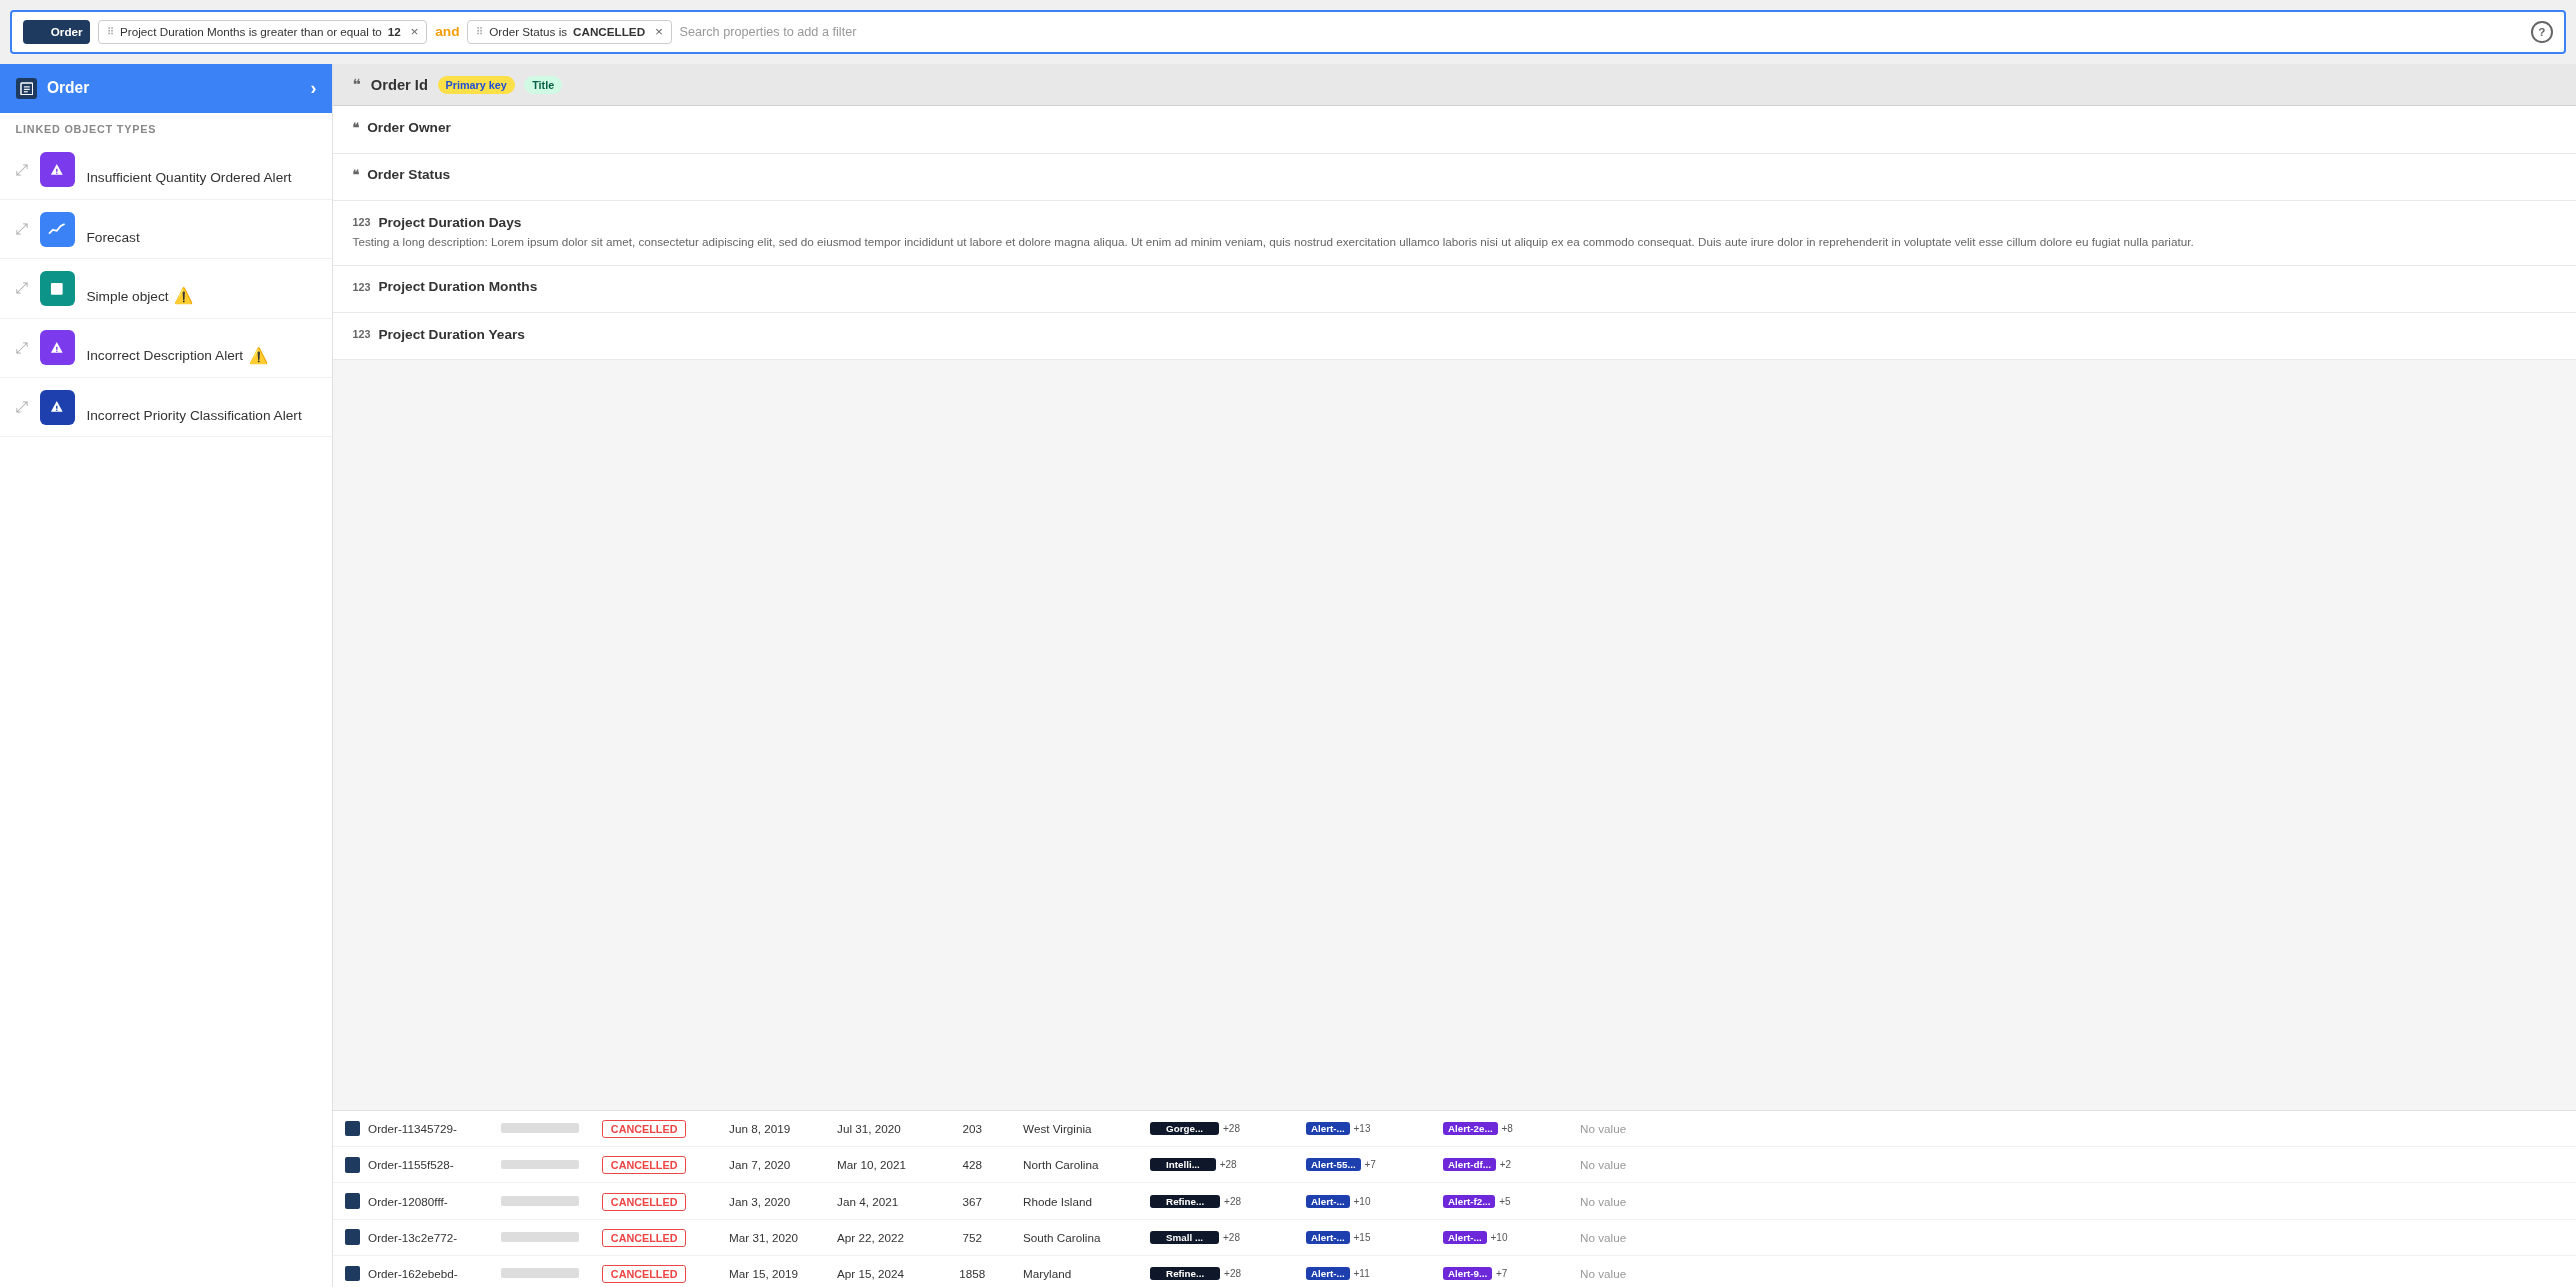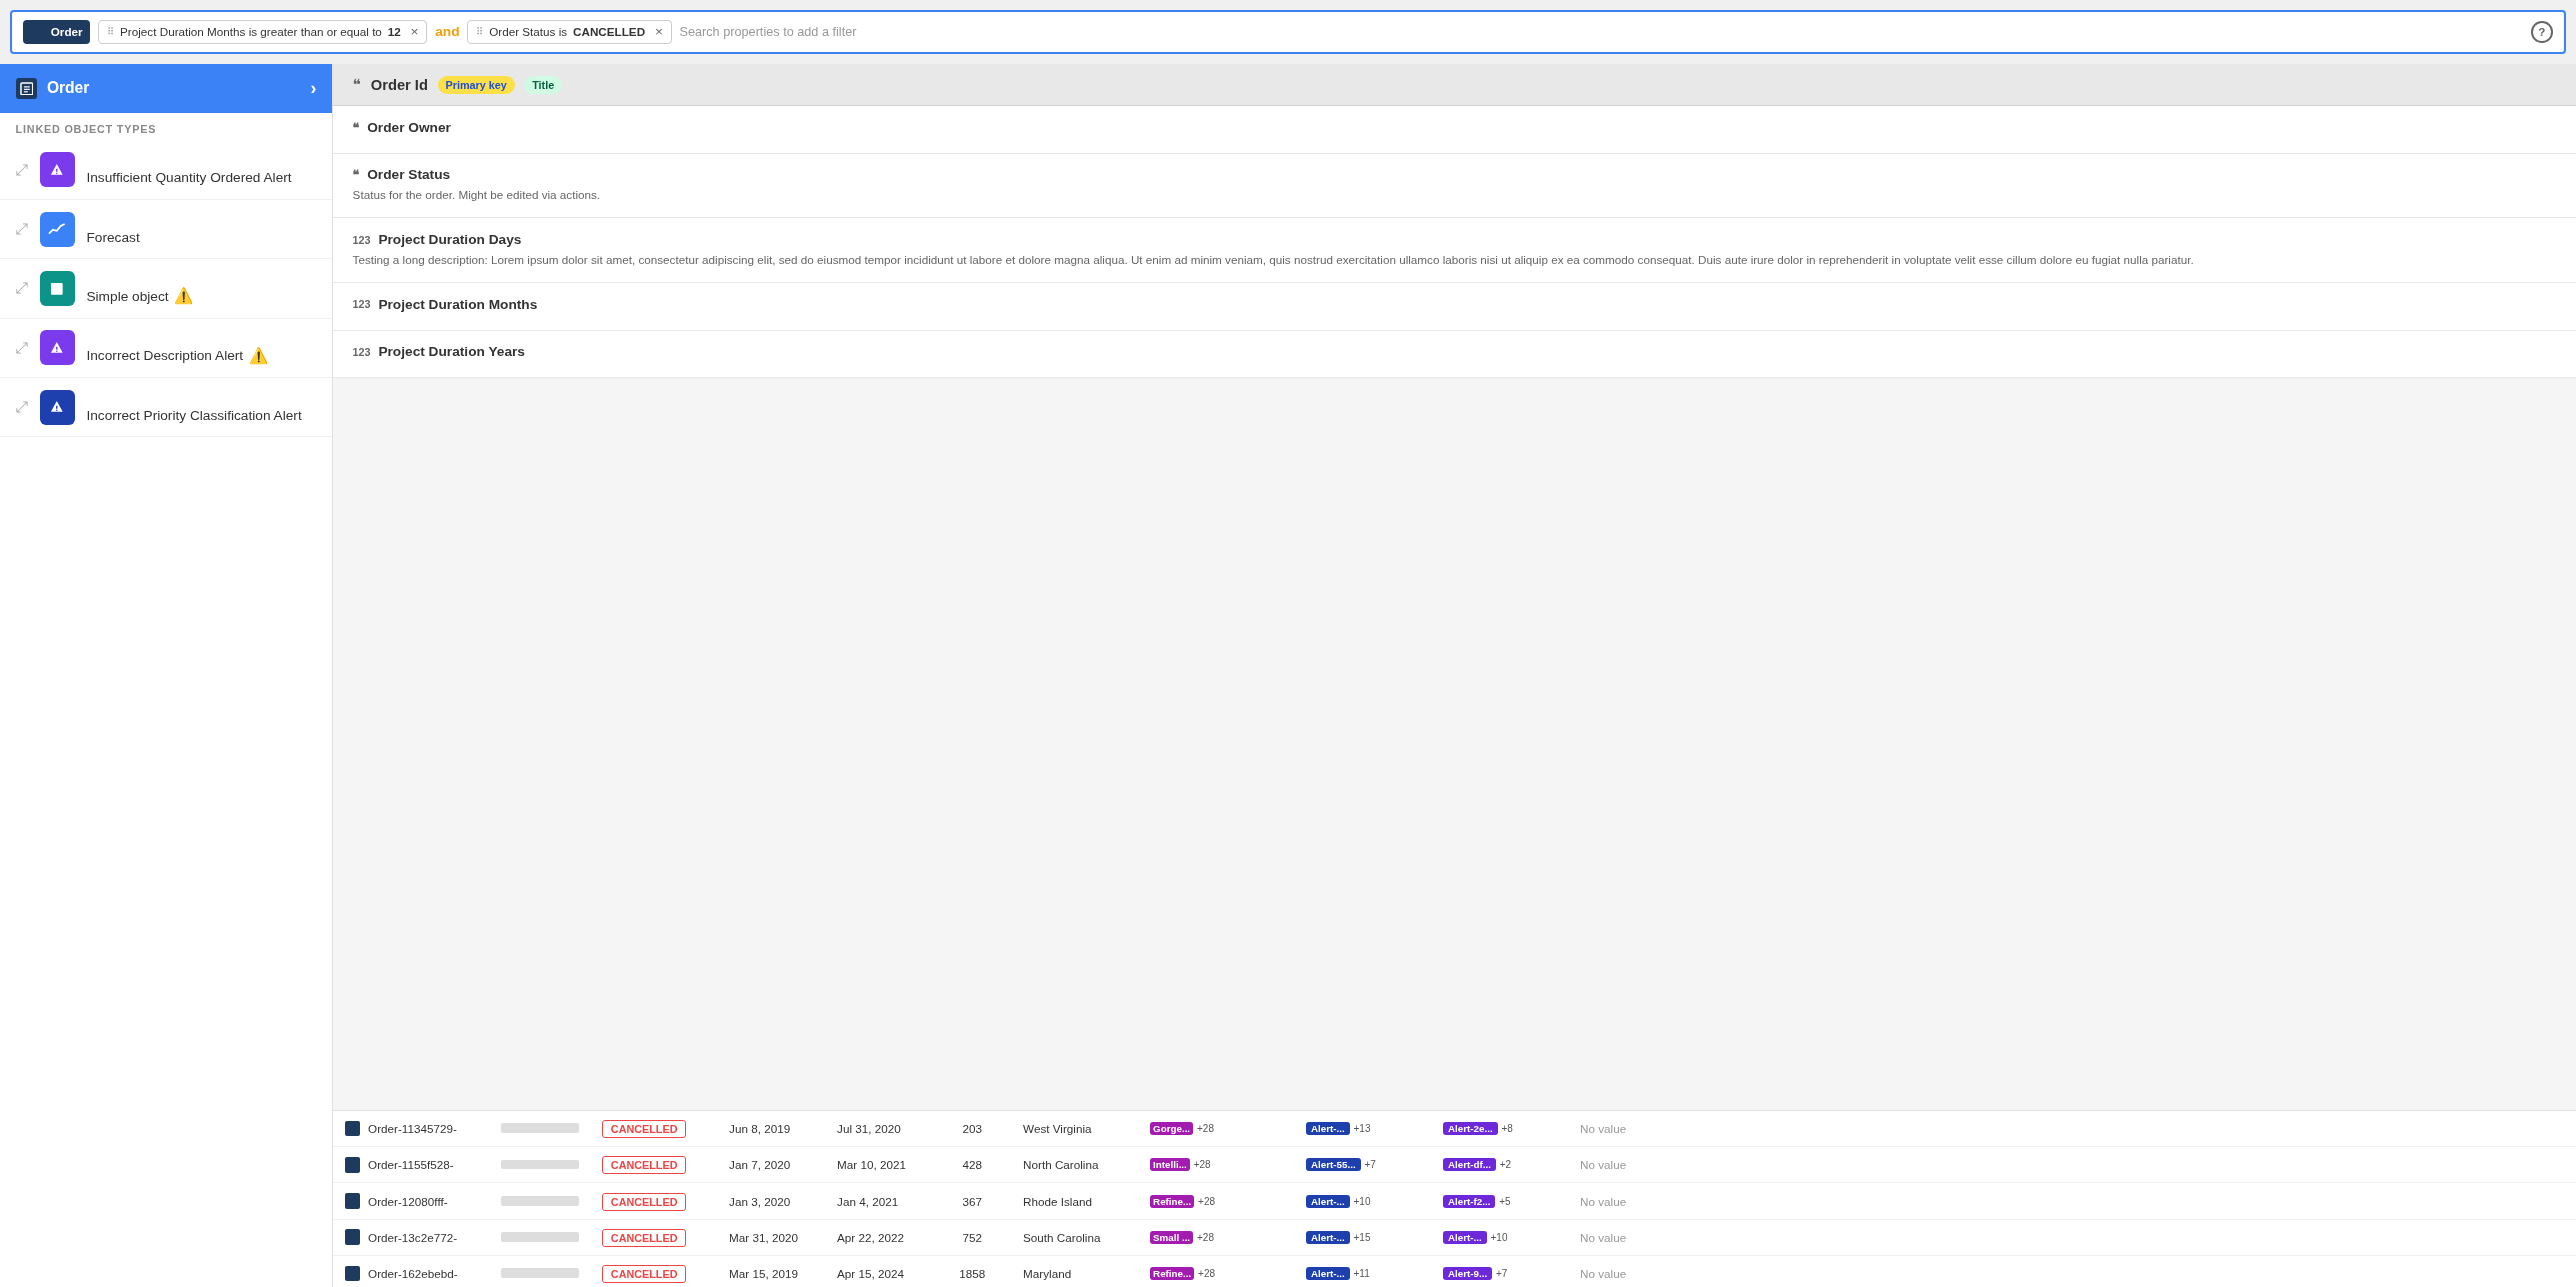--- a/index.html
+++ b/index.html
@@ -108,21 +108,21 @@
     .cell-novalue { width: 88px; color: #999; }
 
     .cancelled-badge {
       border: 1.5px solid #ef4444; color: #ef4444;
       padding: 2px 7.8px; border-radius: 2.9px; font-size: 10.8px; font-weight: 700;
     }
     .order-icon-sm { width: 15.6px; height: 15.6px; background: #1e3a5f; border-radius: 2px; display: inline-block; }
     .order-id { font-size: 11.7px; color: #333; text-align: center; }
     .blurred { background: #ddd; border-radius: 2px; height: 9.8px; width: 78px; display: inline-block; }
 
-    .tag-purple { background: #a21caf; color: #fff; border-radius: 2.9px; padding: 1px 3px; font-size: 9.8px; font-weight: 600; white-space: nowrap; }
+    .tag-purple { background: #0f172a; color: #fff; border-radius: 2.9px; padding: 1px 16px; font-size: 9.8px; font-weight: 600; white-space: nowrap; }
     .tag-navy { background: #1e40af; color: #fff; border-radius: 2.9px; padding: 1px 4.9px; font-size: 9.8px; font-weight: 600; white-space: nowrap; }
     .tag-green { background: #6d28d9; color: #fff; border-radius: 2.9px; padding: 1px 4.9px; font-size: 9.8px; font-weight: 600; white-space: nowrap; }
     .tag-count { font-size: 10px; color: #555; }
   </style>
 </head>
 <body>
 
 <div class="filter-bar">
   <div class="filter-chip">
     <span class="order-icon-sm"></span>
@@ -243,21 +243,20 @@
           <span class="prop-icon">❝</span>
           <span class="prop-name">Order Owner</span>
         </div>
       </div>
 
       <div class="property-item">
         <div class="prop-header">
           <span class="prop-icon">❝</span>
           <span class="prop-name">Order Status</span>
         </div>
-        <div class="prop-desc">Status for the order. Might be edited via actions.</div>
       </div>
 
       <div class="property-item">
         <div class="prop-header">
           <span class="prop-icon" style="font-size:10.8px;font-weight:700;color:#666;">123</span>
           <span class="prop-name">Project Duration Days</span>
         </div>
         <div class="prop-desc">Testing a long description: Lorem ipsum dolor sit amet, consectetur adipiscing elit, sed do eiusmod tempor incididunt ut labore et dolore magna aliqua. Ut enim ad minim veniam, quis nostrud exercitation ullamco laboris nisi ut aliquip ex ea commodo consequat. Duis aute irure dolor in reprehenderit in voluptate velit esse cillum dolore eu fugiat nulla pariatur.</div>
       </div>
 

